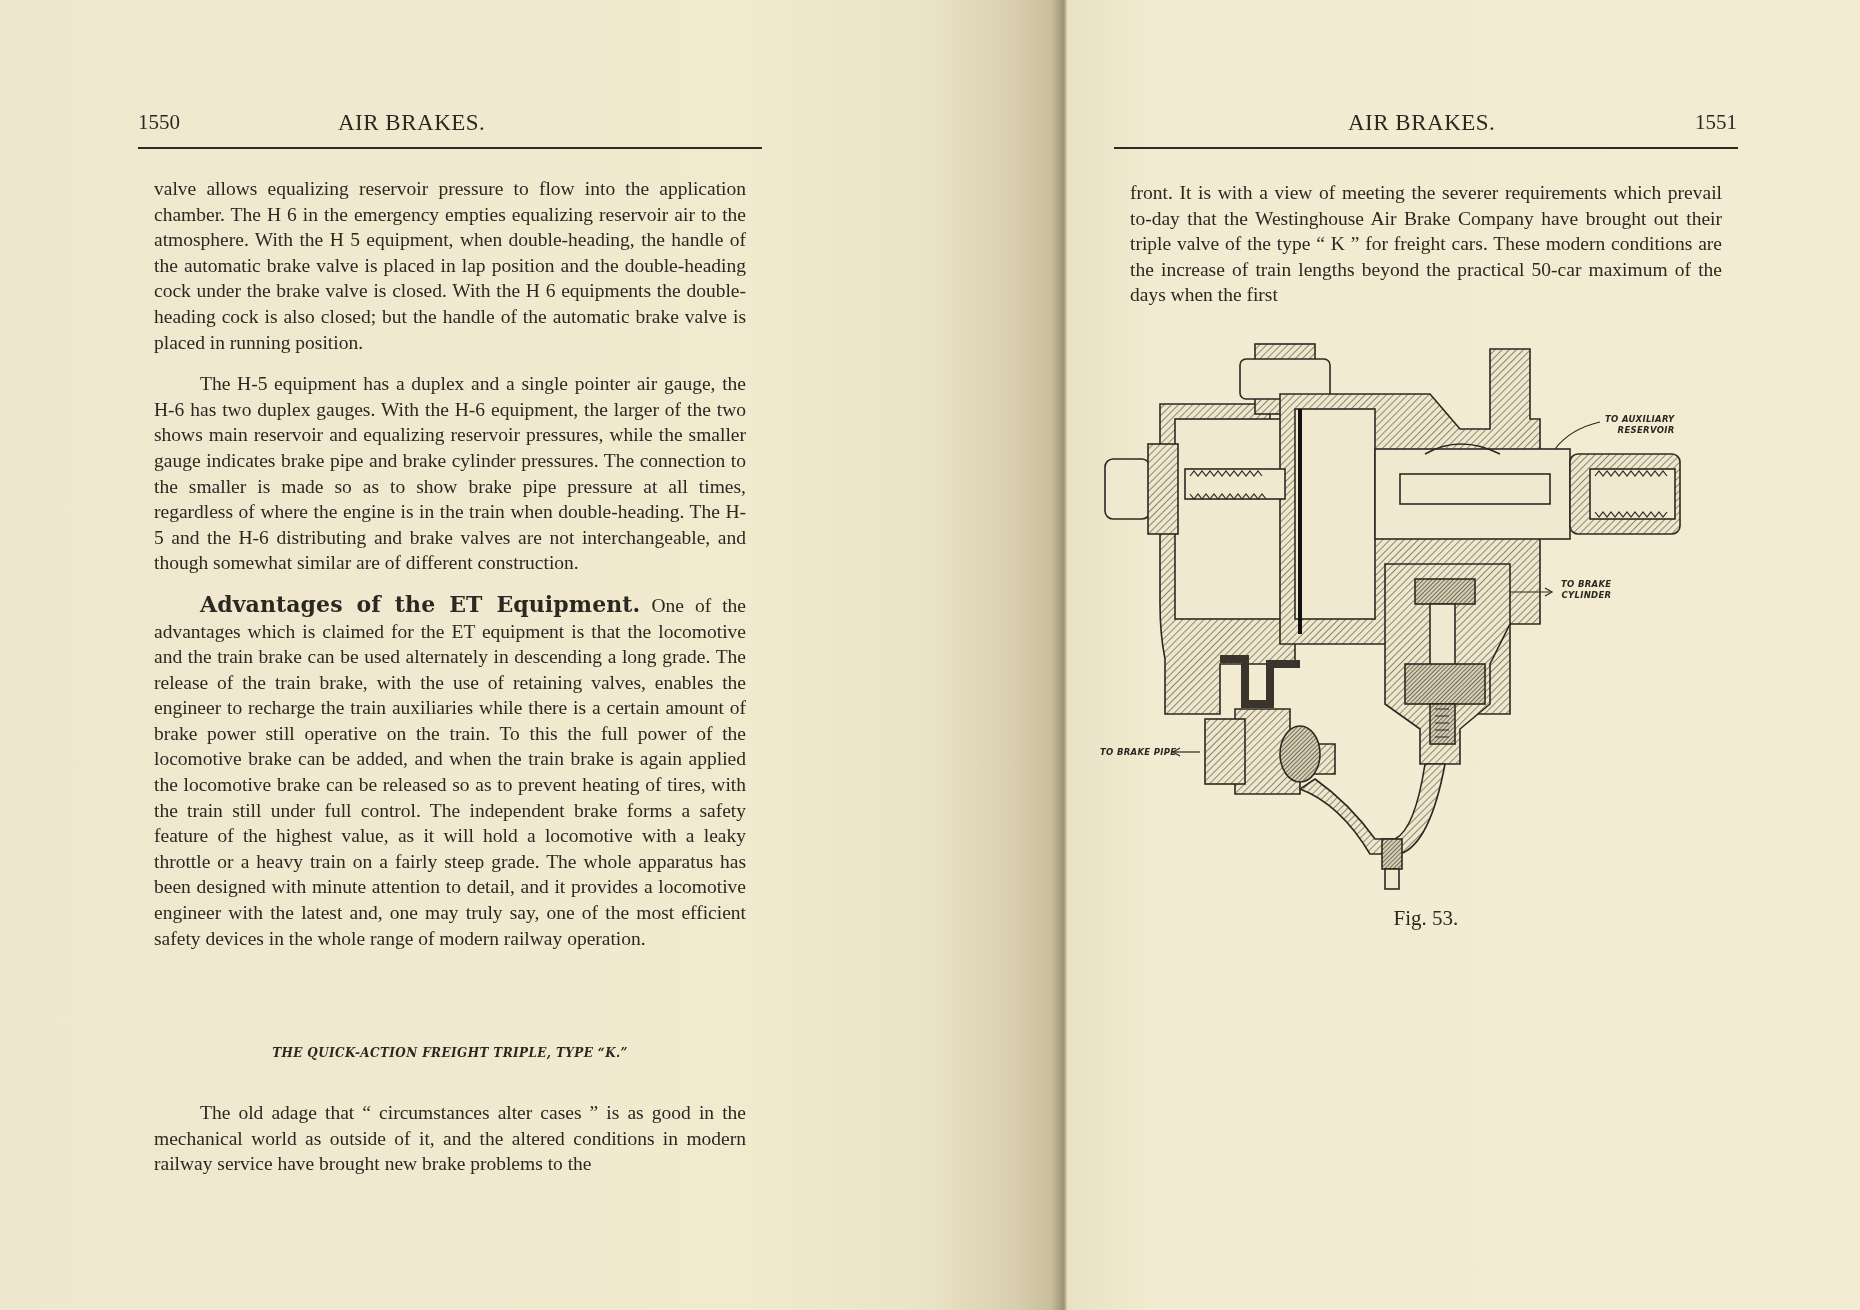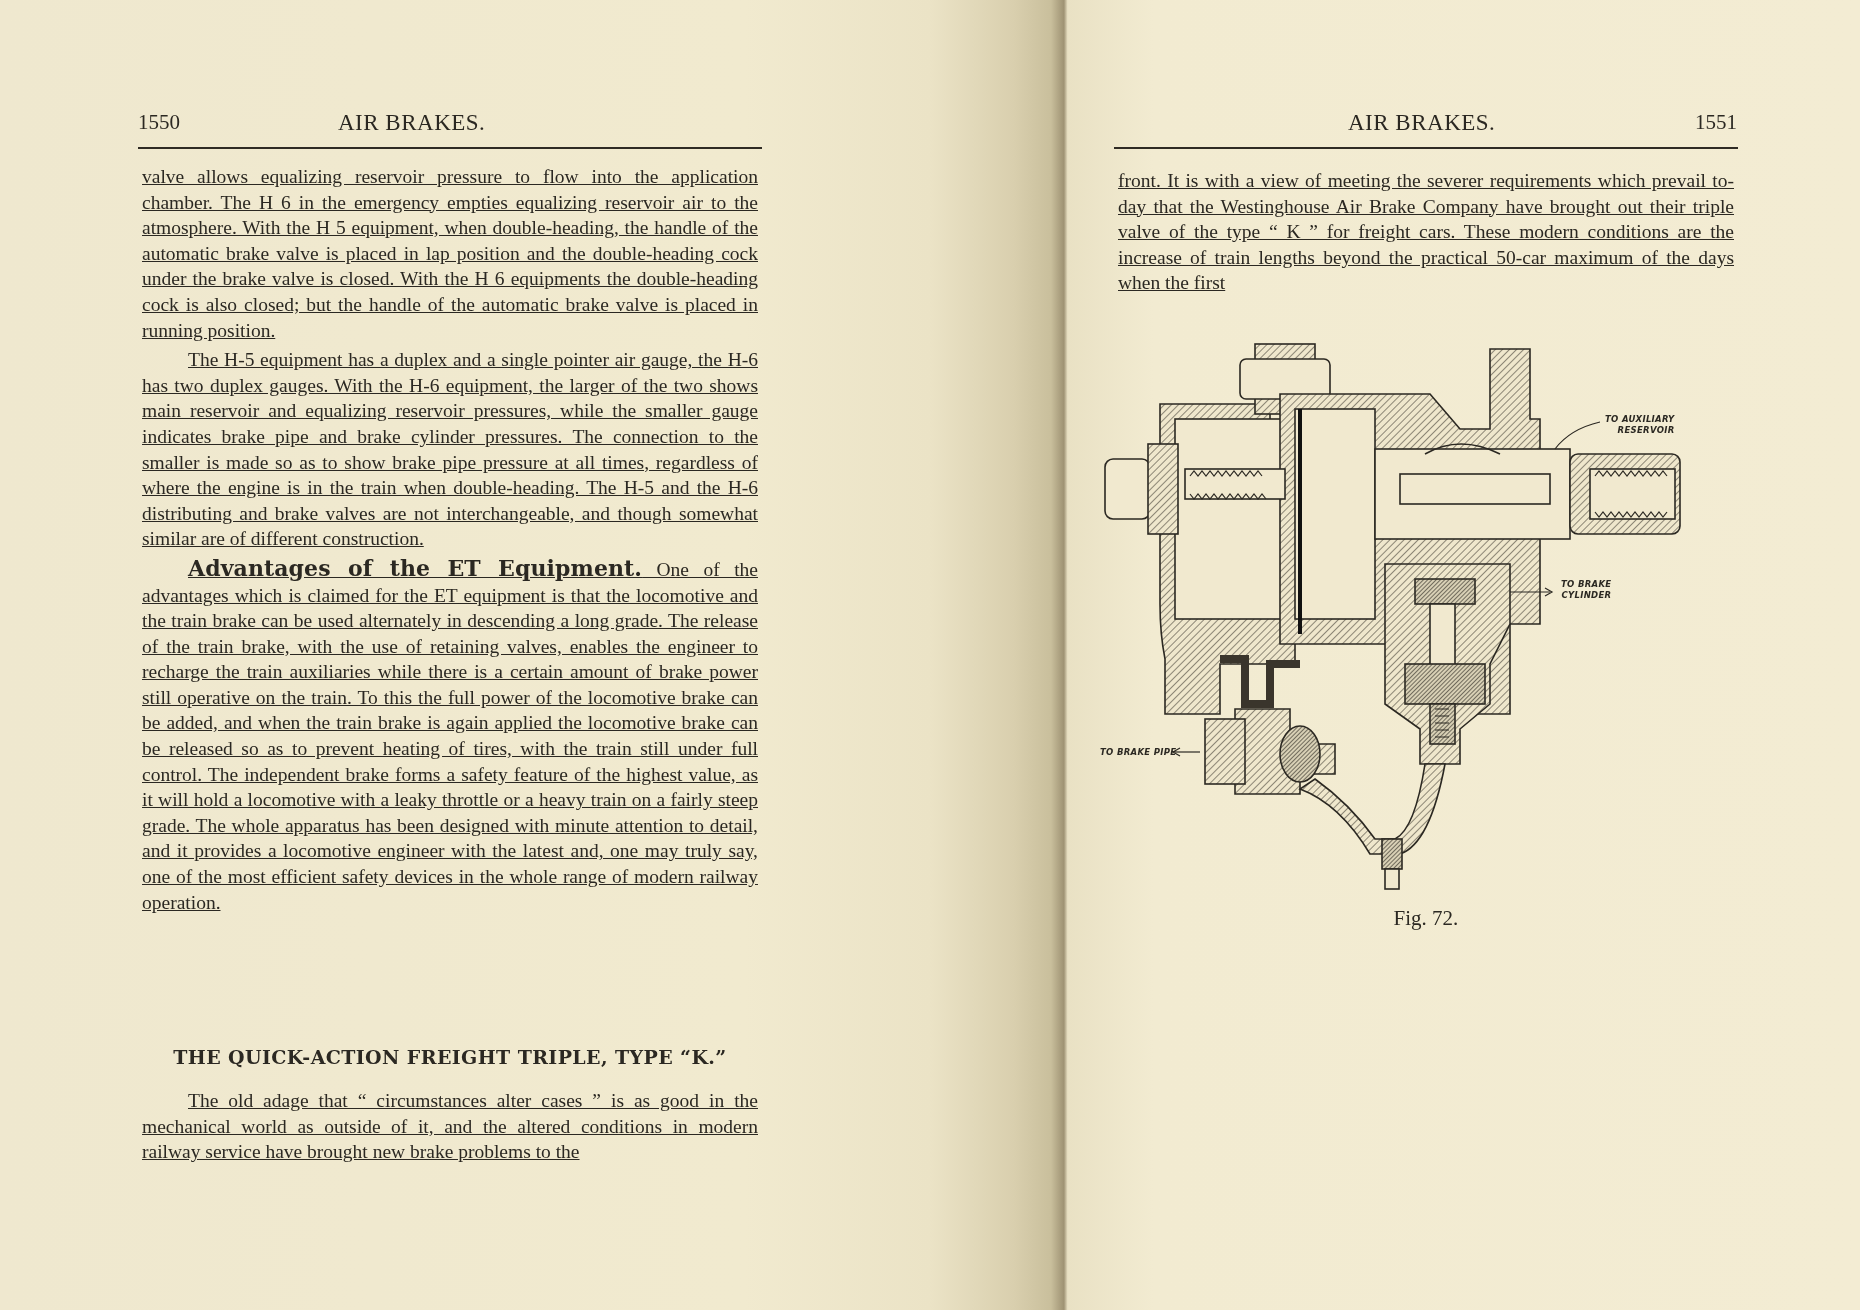--- a/index.html
+++ b/index.html
@@ -14,24 +14,24 @@
   }
   .page { position:absolute; top:4px; height:1310px; }
   .page.left { left:0; width:930px; }
   .page.right { left:930px; width:930px; }
 
   .running-head { position:absolute; top:106px; font-size:23px; letter-spacing:0.5px; }
   .folio { position:absolute; top:106px; font-size:21px; }
   .rule { position:absolute; top:143px; height:2px; background:#2f2b24; }
 
   .body-text { position:absolute; font-size:19.5px; line-height:25.6px; text-align:justify; }
-  .body-text p { margin:4px;text-decoration:underline; }
+  .body-text p { margin:16px; }
   .indent { text-indent:46px; }
   .bold { font-weight:bold; font-family:"DejaVu Serif",serif; font-size:22px; letter-spacing:0.1px; }
-  .section-head { position:absolute; font-family:"DejaVu Serif",serif; font-weight:bold; font-size:19px; letter-spacing:0.4px; text-align:center; }
+  .section-head { position:absolute; font-family:"DejaVu Serif",serif; font-weight:bold; font-size:12px; letter-spacing:0.4px; text-align:center;font-style:italic; }
 
   .figure { position:absolute;text-align:right; }
   .fig-num { position:absolute; font-size:21px; text-align:center; }
   .fig-caption { position:absolute; font-size:19px; text-align:center; letter-spacing:1px; font-variant:small-caps; }
   .callout { position:absolute; font-family:"DejaVu Sans",sans-serif; font-style:italic; font-weight:bold; font-size:8.5px; color:#2b2822; letter-spacing:0.3px; line-height:11px; }
 </style>
 </head>
 <body>
 
 <div class="spread">
@@ -134,18 +134,18 @@
         <div>TO AUXILIARY</div>
         <div style="padding-left:6px;">RESERVOIR</div>
       </div>
       <div class="callout" style="left:455px; top:245px;">
         <div style="padding-left:6px;">TO BRAKE</div>
         <div>CYLINDER</div>
       </div>
       <div class="callout" style="left:0px; top:413px;">TO BRAKE PIPE</div>
     </div>
 
-    <div class="fig-num" style="left:184px; top:902px; width:624px;">Fig. 72.</div>
+    <div class="fig-num" style="left:184px; top:902px; width:624px;">Fig. 53.</div>
 
     <div class="body-text" style="left:184px; top:1006px; width:624px;">
     </div>
   </div>
 </div>
 
 </body></html>

